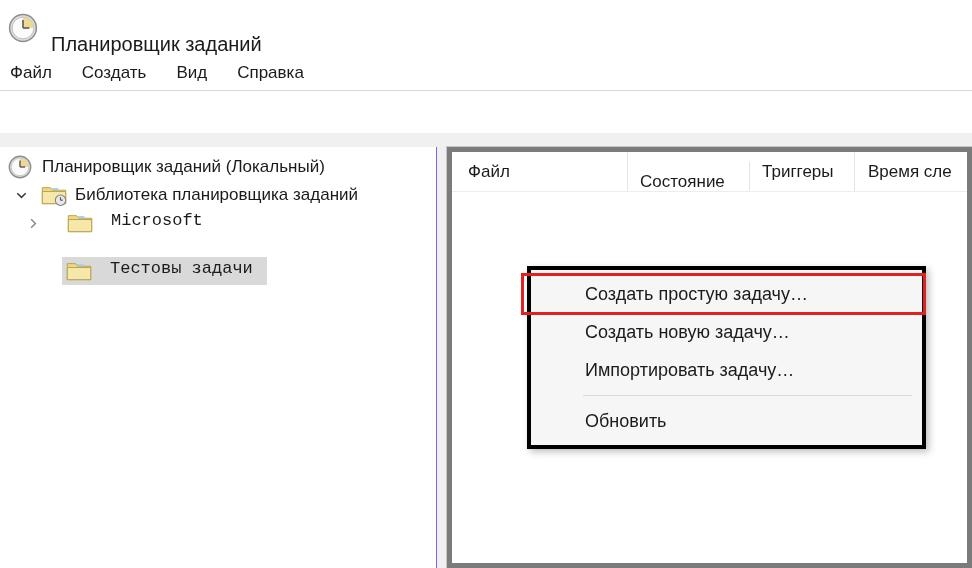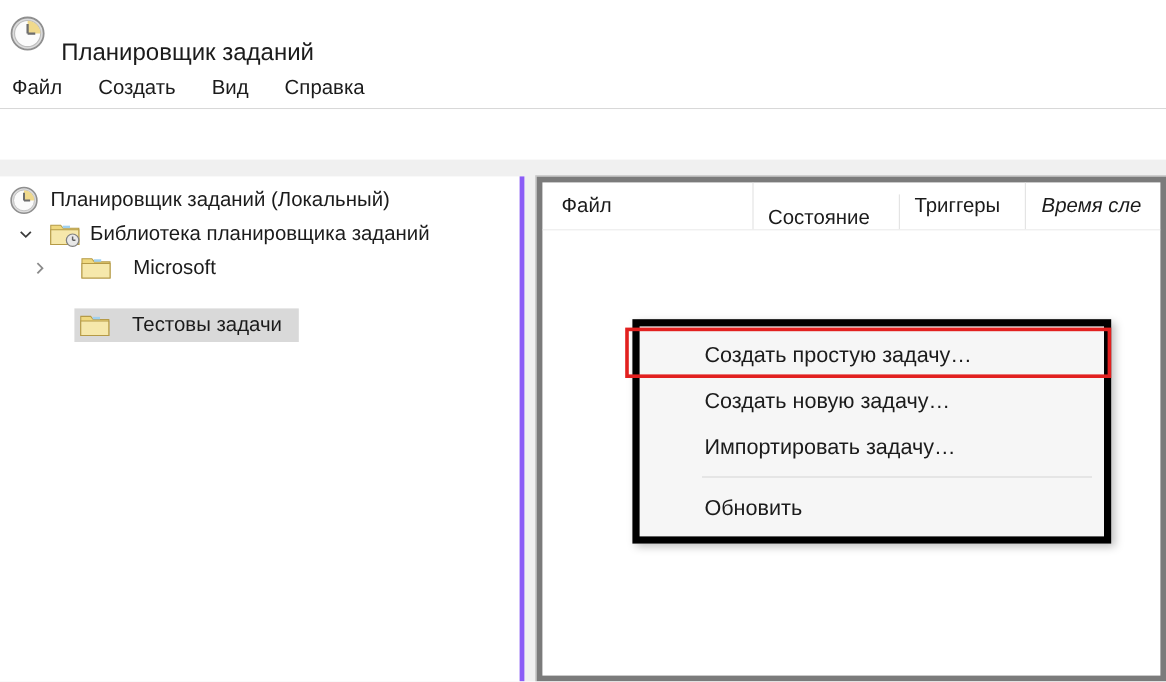--- a/index.html
+++ b/index.html
@@ -27,44 +27,44 @@
   .tbtn{position:absolute;display:flex;align-items:center;justify-content:center;border:1px solid transparent;background:transparent;}
   .tbtn.selected{background:var(--toolbar-selected-bg);border-color:var(--toolbar-selected-border);}
   .tsep{position:absolute;top:96px;width:1px;height:30px;background:#d0d0d0;}
   .helpbox{width:27px;height:31px;border-radius:3px;border:1px solid #22307e;background:linear-gradient(#6f84d8,#2e3f9f);
            color:#fff;font-weight:bold;font-size:20px;display:flex;align-items:center;justify-content:center;}
 
   
   .content-bg{position:absolute;left:0;top:133px;width:100%;height:435px;background:#f0f0f0;}
 
   
-  .treepane{position:absolute;left:0;top:147px;width:437px;height:421px;background:#fff;border-right:4px solid #8b5cf6;padding-top:6px;font-size:17px;}
+  .treepane{position:absolute;left:0;top:147px;width:437px;height:421px;background:#fff;border-right:1px solid #8b5cf6;padding-top:6px;font-size:17px;}
   .trow{height:28px;display:flex;align-items:center;cursor:default;}
   .chev{width:15px;height:15px;flex:0 0 auto;}
   .ticon{width:26px;height:24px;flex:0 0 auto;}
   .tlabel{white-space:nowrap;}
-  .selwrap{display:flex;align-items:center;padding:2px 14px 2px 4px;}
+  .selwrap{display:flex;padding:2px 14px 2px 4px;font-family:Liberation Mono, monospace;}
   .selwrap.selected{background:var(--selection-bg);margin-top:40px;}
   .r1 .ticon{margin-left:8px;} .r1 .tlabel{margin-left:8px;}
   .r2 .chev{margin-left:14px;} .r2 .ticon{margin-left:12px;} .r2 .tlabel{margin-left:8px;}
   .r3 .chev{margin-left:26px;} .r3 .selwrap{margin-left:22px;}
   .r4 .selwrap{margin-left:62px;}
   .selwrap .tlabel{margin-left:18px;}
 
   
   .listpane{position:absolute;left:447px;top:147px;width:525px;height:421px;background:#fff;border:5px solid #7b7b7b;outline:1px solid #c6c6c6;overflow:hidden;}
   .listheader{display:flex;height:40px;border-bottom:1px solid #ededed;font-size:17px;}
   .lcol{line-height:40px;border-right:1px solid #e4e4e4;white-space:nowrap;overflow:hidden;cursor:default;}
   .lcol.c1{width:176px;padding-left:16px;}
   .lcol.c2{width:122px;padding-left:12px;margin-top:10px;}
   .lcol.c3{width:105px;padding-left:12px;}
-  .lcol.c4{flex:1;padding-left:13px;border-right:none;font-style:italic;}
-
-  
-  .ctxmenu{position:absolute;left:527px;top:266px;width:399px;background:#f6f6f6;border:6px solid #000000;
+  .lcol.c4{flex:1;padding-left:13px;border-right:none;}
+
+  
+  .ctxmenu{position:absolute;left:527px;top:266px;width:399px;background:#f6f6f6;border:4px solid #000000;
            box-shadow:3px 3px 7px rgba(0,0,0,.25);padding:5px 0;z-index:10;font-size:18px;}
   .cmitem{height:38px;line-height:38px;padding-left:54px;white-space:nowrap;cursor:default;}
   .cmsep{height:1px;background:#d9d9d9;margin:6px 10px 6px 52px;}
 
   
   .annot{position:absolute;left:521px;top:273px;width:405px;height:42px;border:3px solid var(--annotation);z-index:11;pointer-events:none;}
 </style>
 </head>
 <body>
 

